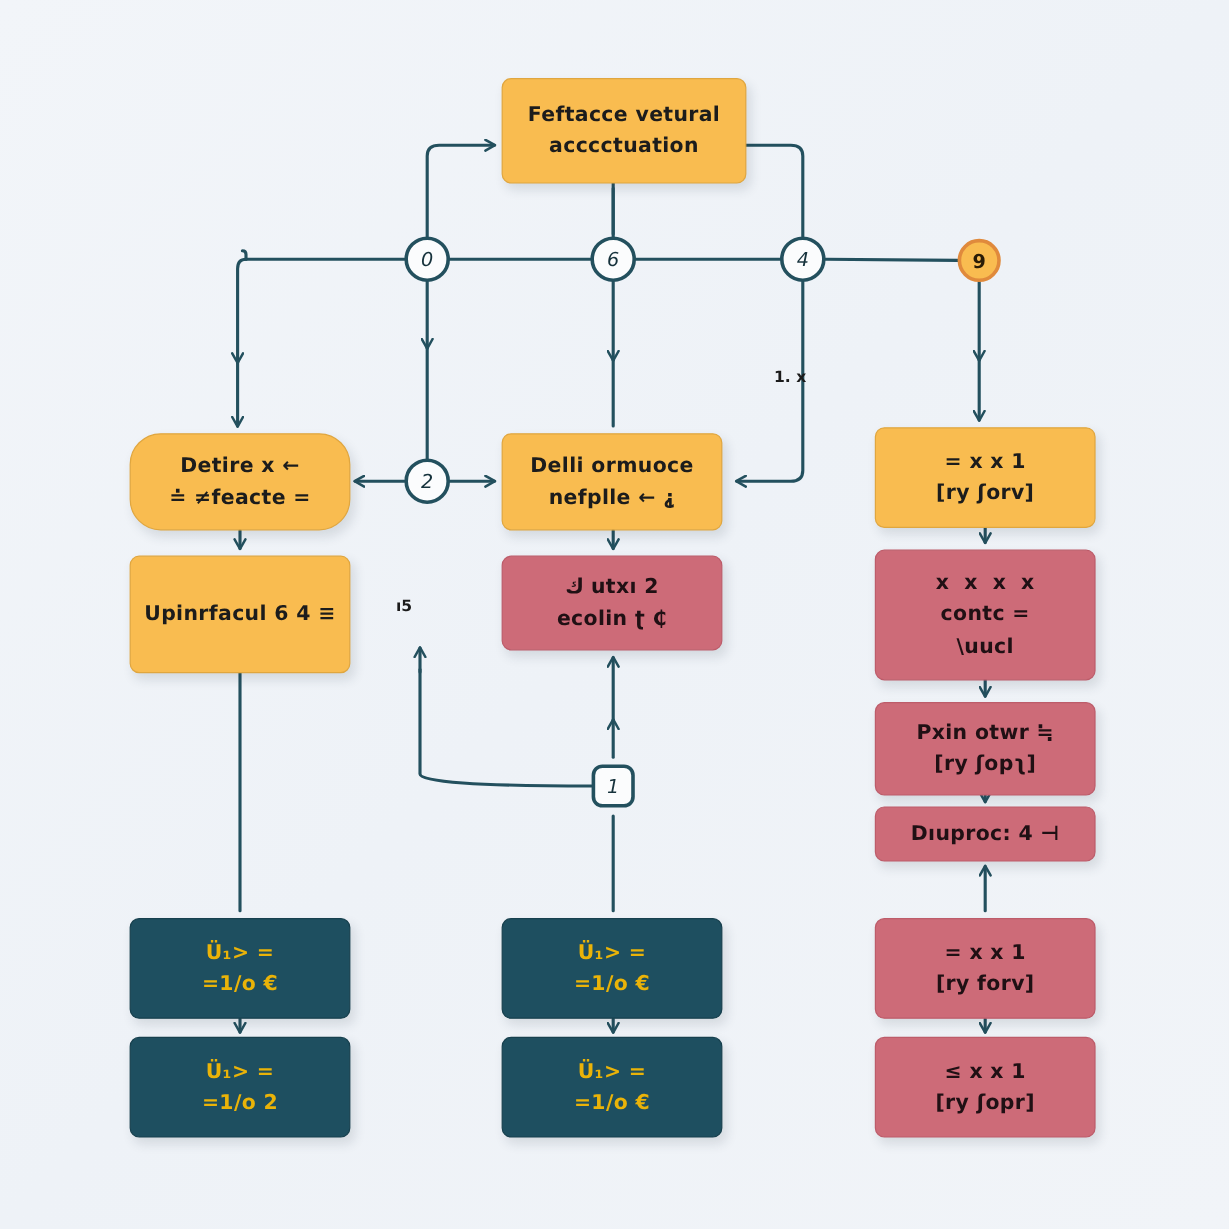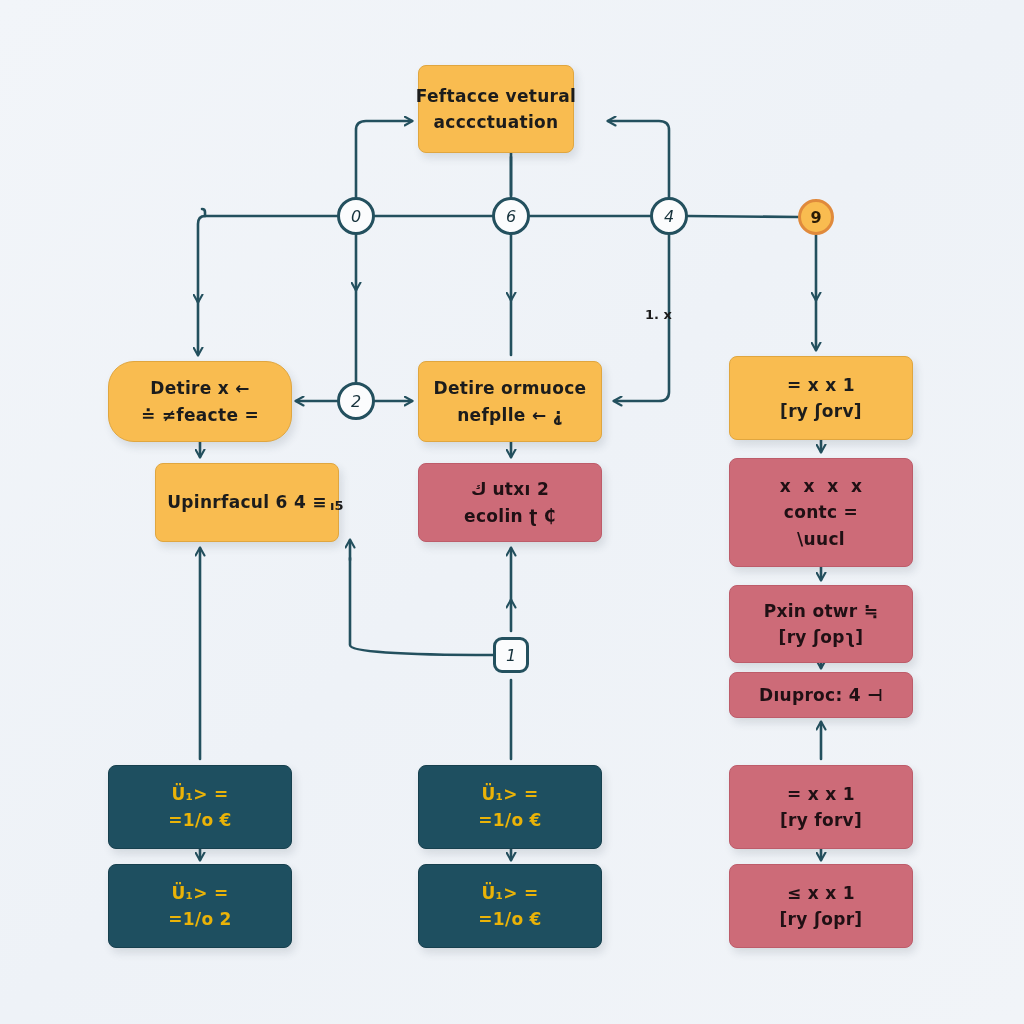--- a/index.html
+++ b/index.html
@@ -162,41 +162,41 @@
 
       <path d="M821,440 L821,452" marker-end="url(#ah)"></path>
       <path d="M821,546 L821,580" marker-end="url(#ah)"></path>
       <path d="M821,663 L821,668" marker-end="url(#ah)"></path>
       <path d="M821,759 L821,722" marker-end="url(#ah)"></path>
       <path d="M821,849 L821,860" marker-end="url(#ah)"></path>
     </g>
   </svg>
 
   <div id="boxes">
-      <div class="node n-orange" style="left: 418px; top: 65px; width: 156px; height: 88px;">
+      <div class="node n-orange" style="left: 418px; top: 65px; width: 204px; height: 88px;">
         <span class="ln">Feftacce vetural</span>
         <span class="ln">acccctuation</span>
       </div>
       <div class="node n-orange" style="left: 108px; top: 361px; width: 184px; height: 81px; border-radius: 26px;">
         <span class="ln">Detire x ←</span>
         <span class="ln">≐ ≠feacte =</span>
       </div>
-      <div class="node n-orange" style="left: 108px; top: 463px; width: 184px; height: 79px; margin-left: 47px;">
+      <div class="node n-orange" style="left: 108px; top: 463px; width: 184px; height: 98px;">
         <span class="ln">Upinrfacul 6 4 ≡</span>
       </div>
       <div class="node n-teal" style="left: 108px; top: 765px; width: 184px; height: 84px;">
         <span class="ln">Ü₁&gt; =</span>
         <span class="ln">=1/o €</span>
       </div>
       <div class="node n-teal" style="left: 108px; top: 864px; width: 184px; height: 84px;">
         <span class="ln">Ü₁&gt; =</span>
         <span class="ln">=1/o 2</span>
       </div>
       <div class="node n-orange" style="left: 418px; top: 361px; width: 184px; height: 81px;">
-        <span class="ln">Detire ormuoce</span>
+        <span class="ln">Delli ormuoce</span>
         <span class="ln">nefplle ← ⸘</span>
       </div>
       <div class="node n-pink" style="left: 418px; top: 463px; width: 184px; height: 79px;">
         <span class="ln">ك utxı 2</span>
         <span class="ln">ecolin ʈ ₵</span>
       </div>
       <div class="node n-teal" style="left: 418px; top: 765px; width: 184px; height: 84px;">
         <span class="ln">Ü₁&gt; =</span>
         <span class="ln">=1/o €</span>
       </div>

